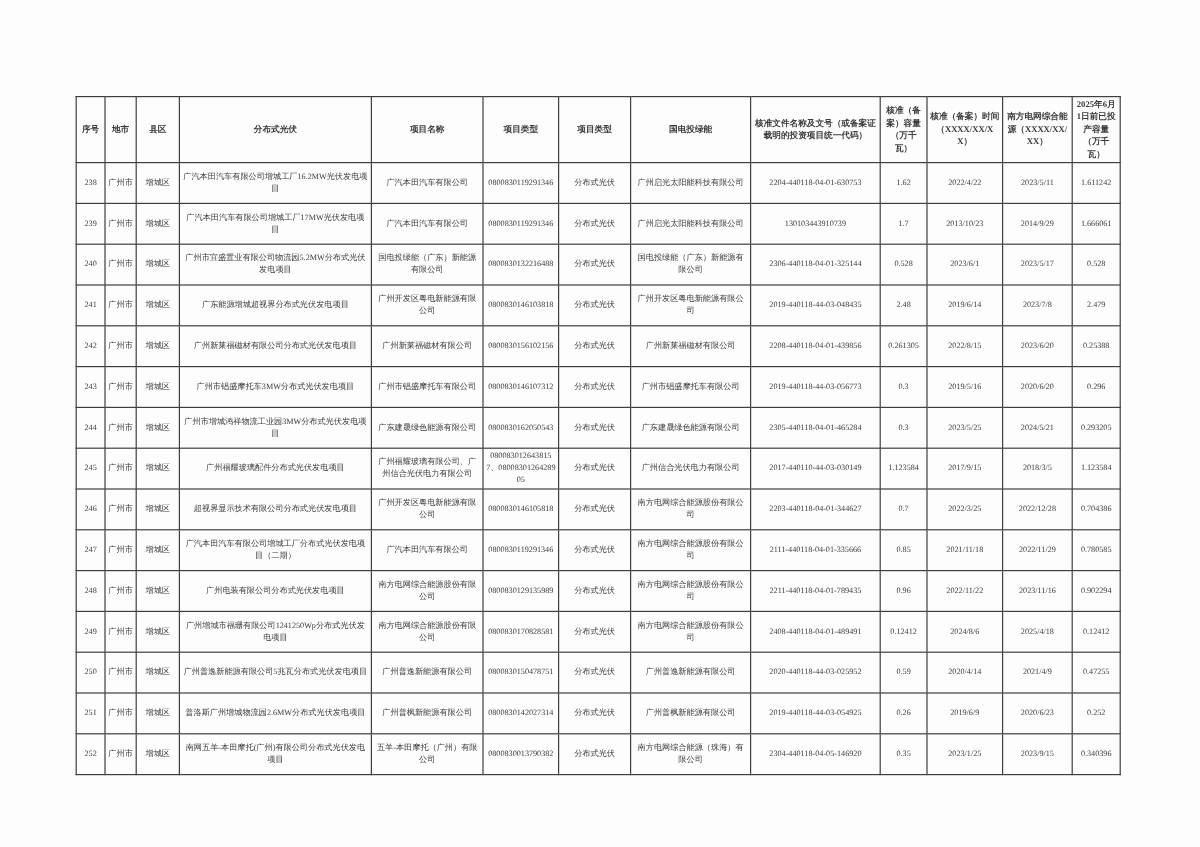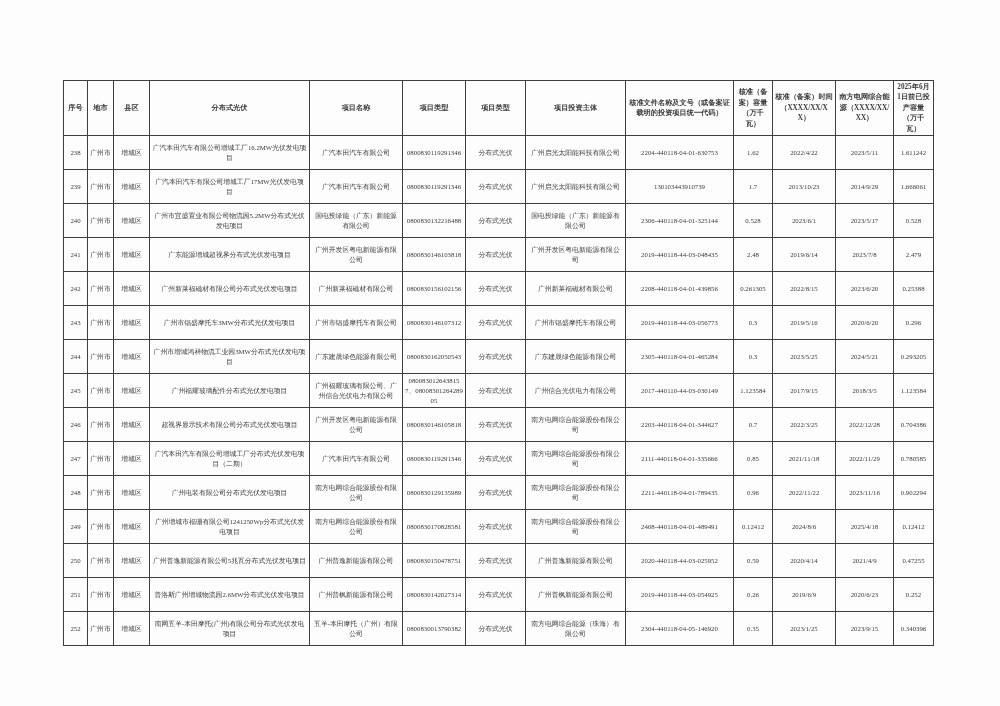--- a/index.html
+++ b/index.html
@@ -76,21 +76,21 @@
     </colgroup>
     <thead>
       <tr id="header-row">
           <th>序号</th>
           <th>地市</th>
           <th>县区</th>
           <th>分布式光伏</th>
           <th>项目名称</th>
           <th>项目类型</th>
           <th>项目类型</th>
-          <th>项目投资主体</th>
+          <th>国电投绿能</th>
           <th>核准文件名称及文号（或备案证载明的投资项目统一代码）</th>
           <th>核准（备案）容量（万千瓦）</th>
           <th>核准（备案）时间（XXXX/XX/XX）</th>
           <th>南方电网综合能源（XXXX/XX/XX）</th>
           <th>2025年6月1日前已投产容量（万千瓦）</th>
         </tr>
     </thead>
     <tbody id="table-body">
         <tr>
           <td>238</td>

